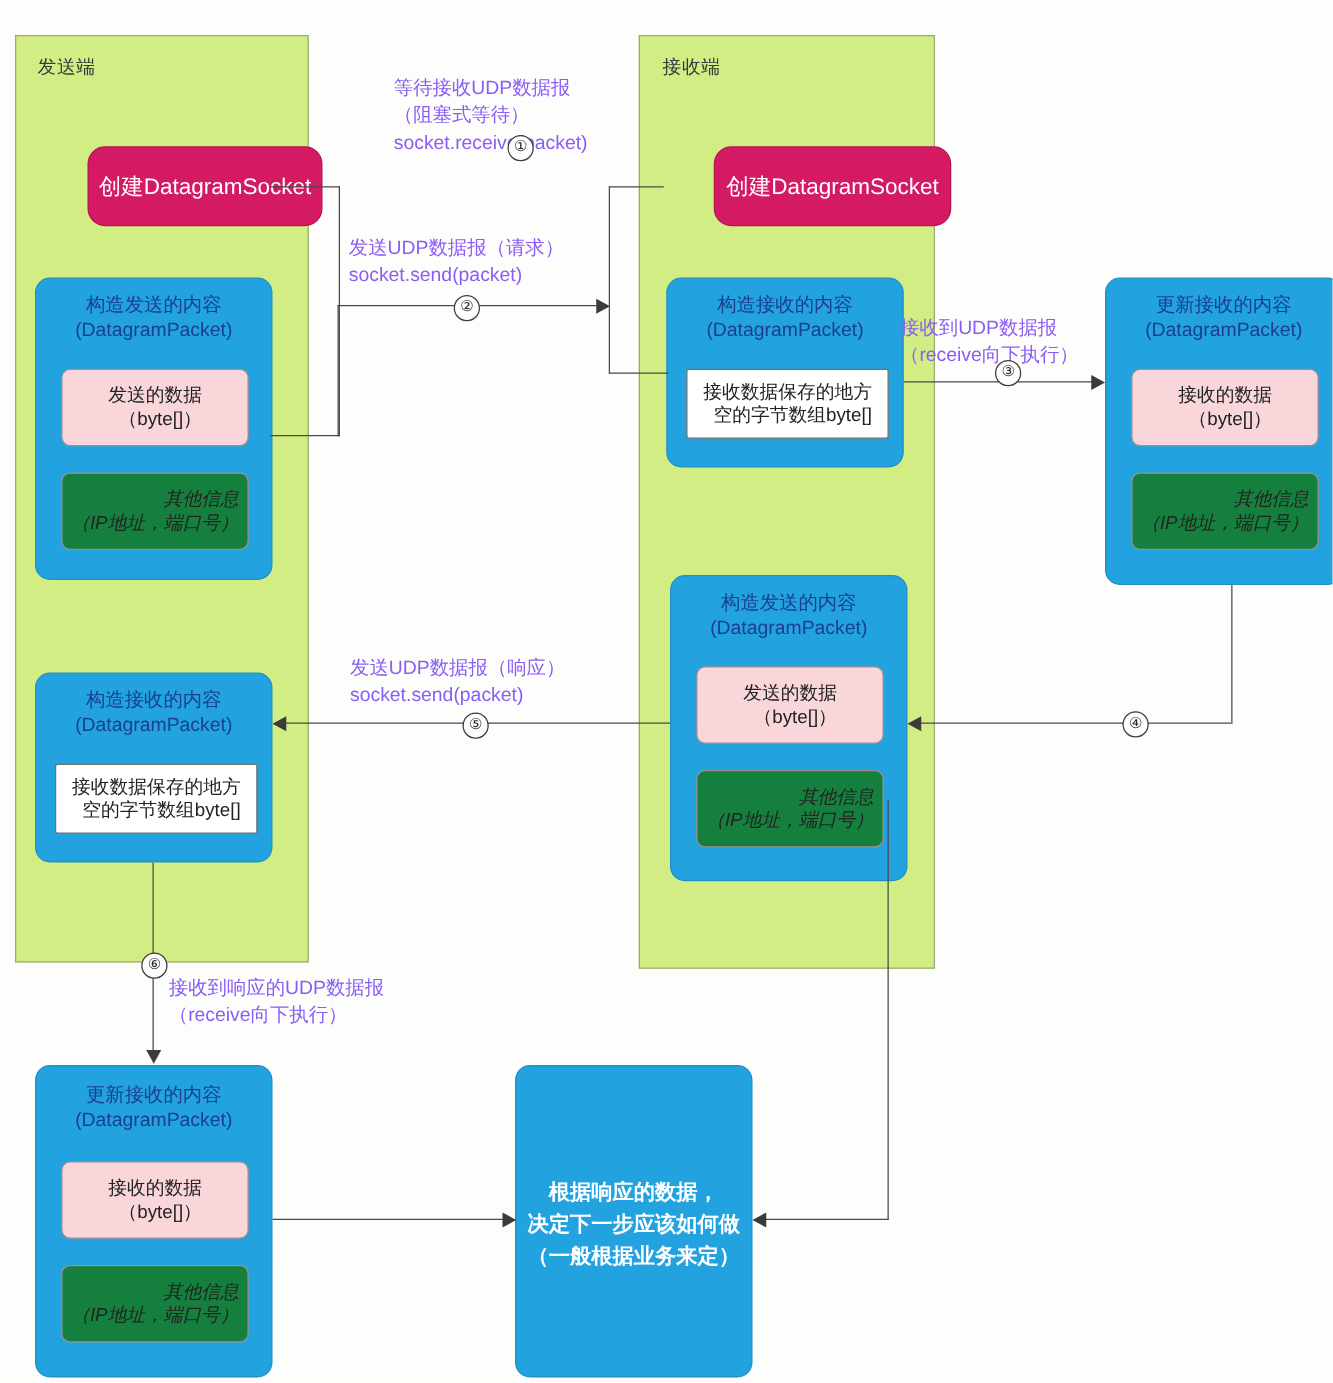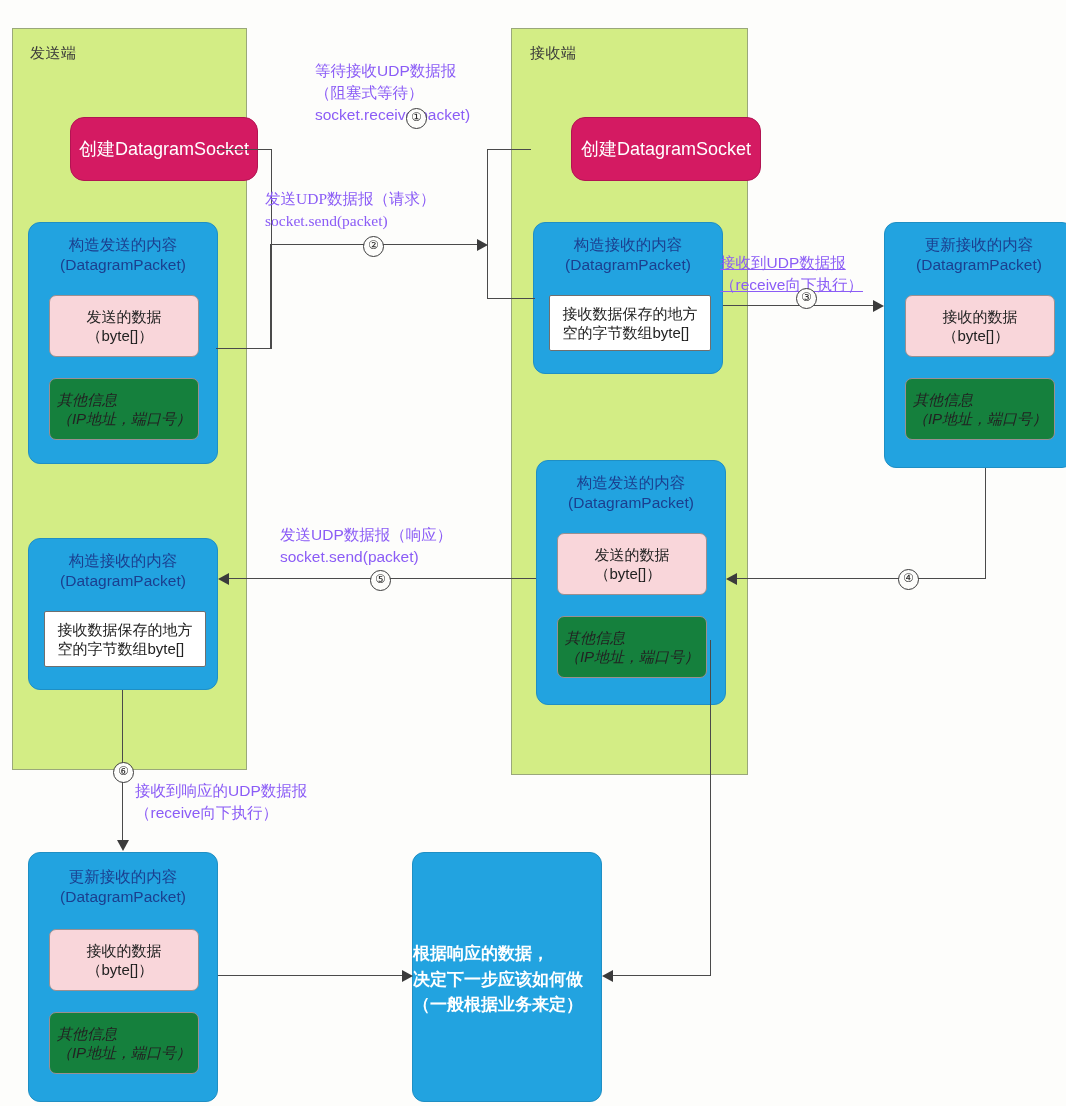--- a/index.html
+++ b/index.html
@@ -10,27 +10,27 @@
   .panel-title{position:absolute;font-size:15px;color:#3a3a3a;letter-spacing:.5px;}
 
   .nodebox{position:absolute;box-sizing:border-box;border-radius:12px;}
   .blue{background:#22a3e0;border:1.5px solid #1f8fc4;}
   .crimson{background:#d41a62;border:1.5px solid #b21452;border-radius:14px;margin-left:42px;}
 
   .boxtitle{position:absolute;left:0;right:0;text-align:center;color:#1b3f8f;font-size:15.5px;line-height:1.28;}
   .crimson .boxtitle{color:#ffffff;font-size:18px;}
 
   .inner{position:absolute;box-sizing:border-box;border-radius:7px;display:flex;
-         align-items:center;justify-content:center;text-align:left;
+         align-items:center;justify-content:center;text-align:right;
          font-size:15px;line-height:1.3;color:#222;}
   .pink{background:#f9d6da;border:1.2px solid #9b8f90;}
   .orange{background:#15803d;border:1.2px solid #9b8f90;font-style:italic;}
   .white{background:#ffffff;border:1.2px solid #6f6f6f;border-radius:2px;font-size:15px;}
 
-  .bigtext{position:absolute;left:0;right:0;color:#ffffff;
+  .bigtext{position:absolute;left:0;right:0;text-align:center;color:#ffffff;
            font-size:17px;line-height:1.5;font-weight:bold;}
 
   .edge{position:absolute;background:#4a4a4a;}
   .h{height:1.4px;}
   .v{width:1.4px;}
 
   .arrow{position:absolute;width:0;height:0;}
   .arr-right{border-top:6px solid transparent;border-bottom:6px solid transparent;border-left:11px solid #3b3b3b;}
   .arr-left{border-top:6px solid transparent;border-bottom:6px solid transparent;border-right:11px solid #3b3b3b;}
   .arr-down{border-left:6px solid transparent;border-right:6px solid transparent;border-top:11px solid #3b3b3b;}
@@ -122,27 +122,27 @@
 （阻塞式等待）
 socket.receive(packet)</div>
   <div class="step" style="left:406px;top:108px;">①</div>
 
   <div class="edge h" style="left:216px;top:149px;width:56px;"></div>
   <div class="edge v" style="left:271px;top:149px;height:200px;"></div>
   <div class="edge h" style="left:216px;top:348px;width:56px;"></div>
   <div class="edge v" style="left:270px;top:244px;height:105px;"></div>
   <div class="edge h" style="left:270px;top:244px;width:208px;"></div>
   <div class="arrow arr-right" style="left:477px;top:239px;"></div>
-  <div class="lbl" style="left:265px;top:188px;width:230px;font-family:Liberation Serif, serif;">发送UDP数据报（请求）
+  <div class="lbl" style="left:279px;top:188px;width:230px;">发送UDP数据报（请求）
 socket.send(packet)</div>
   <div class="step" style="left:363px;top:236px;">②</div>
 
   <div class="edge h" style="left:723px;top:305px;width:151px;"></div>
   <div class="arrow arr-right" style="left:873px;top:300px;"></div>
-  <div class="lbl" style="left:720px;top:252px;width:160px;text-decoration:underline;">接收到UDP数据报
+  <div class="lbl" style="left:720px;top:252px;width:160px;">接收到UDP数据报
 （receive向下执行）</div>
   <div class="step" style="left:796px;top:288px;">③</div>
 
   <div class="edge v" style="left:985px;top:468px;height:110px;"></div>
   <div class="edge h" style="left:729px;top:578px;width:257px;"></div>
   <div class="arrow arr-left" style="left:726px;top:573px;"></div>
   <div class="step" style="left:898px;top:569px;">④</div>
 
   <div class="edge h" style="left:224px;top:578px;width:312px;"></div>
   <div class="arrow arr-left" style="left:218px;top:573px;"></div>

